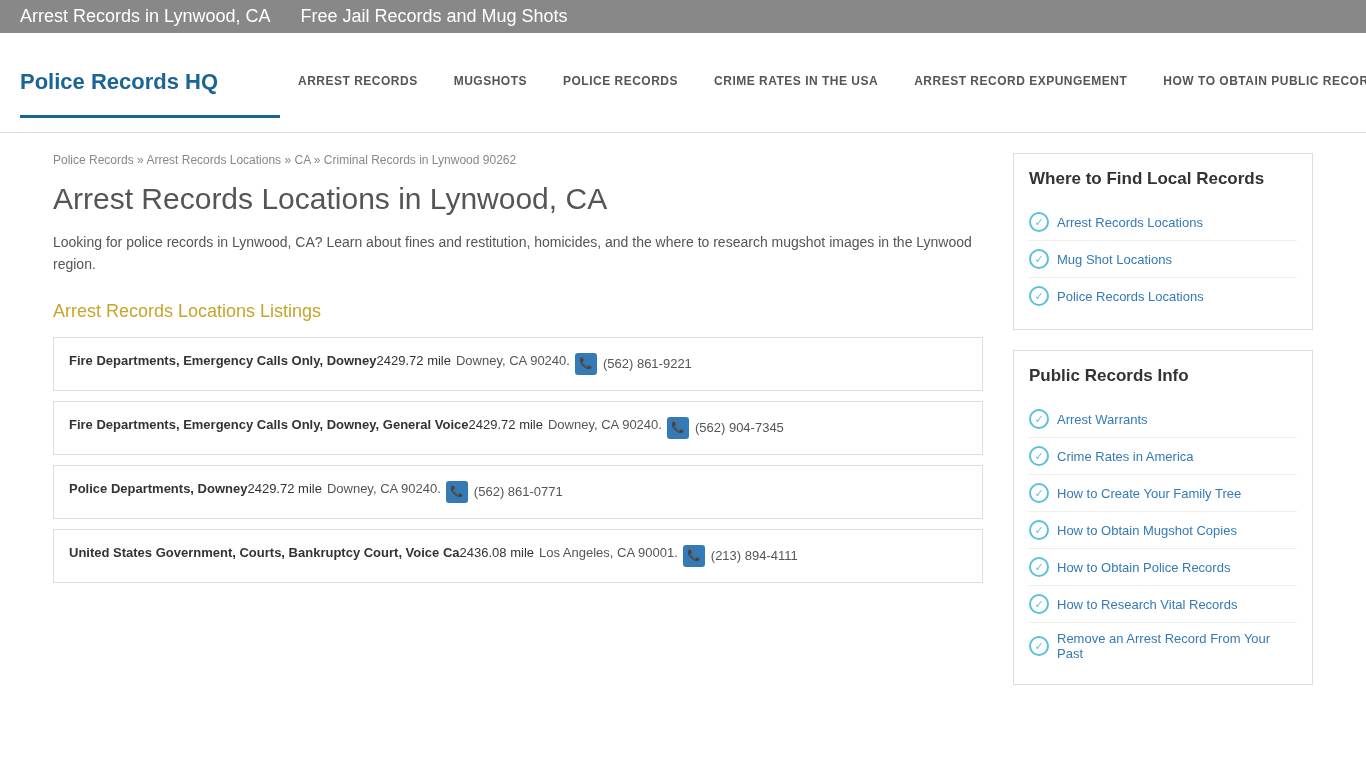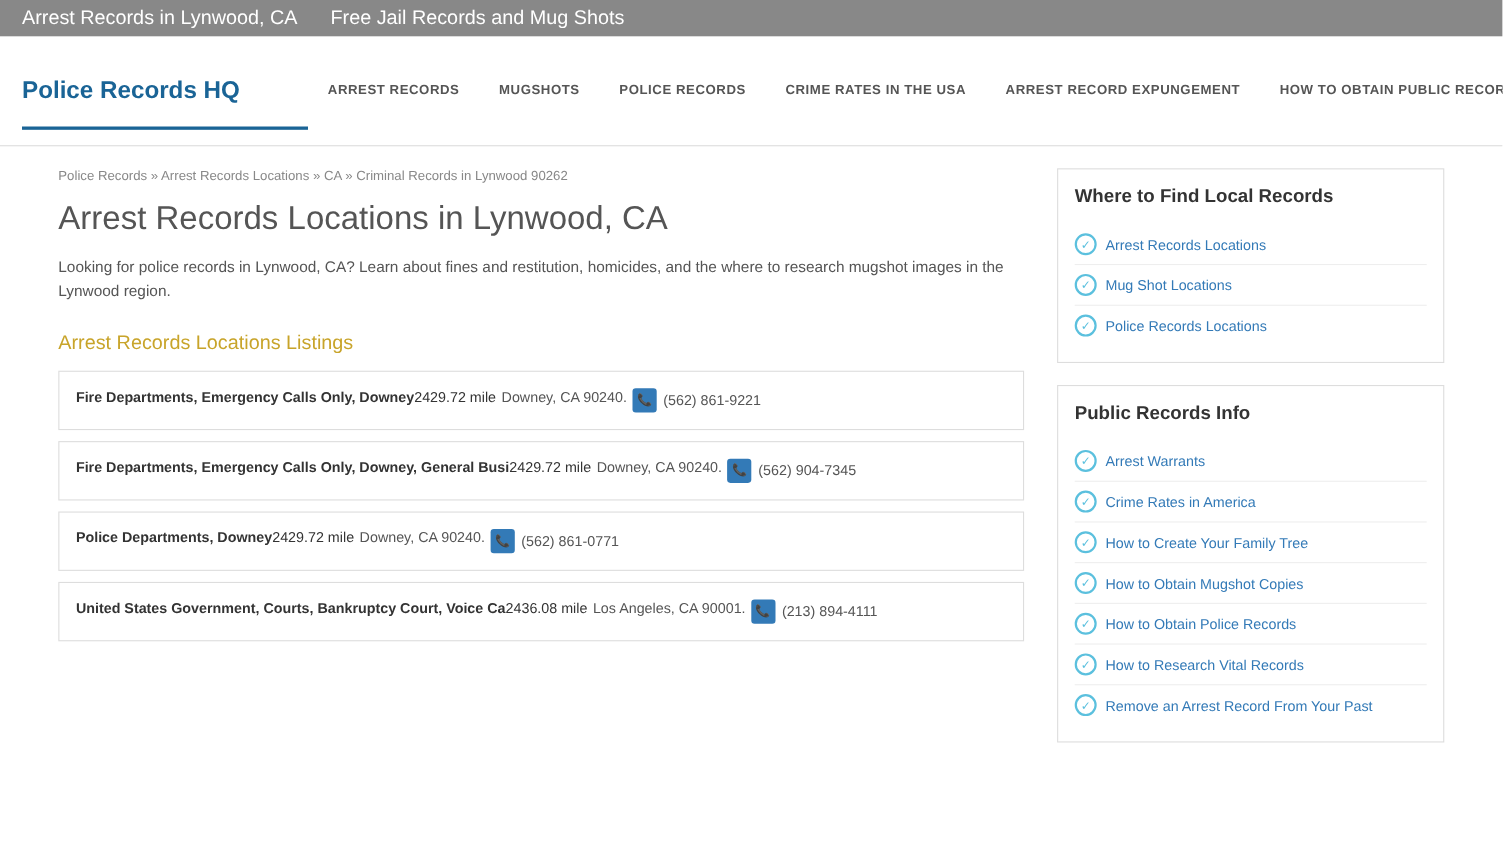--- a/index.html
+++ b/index.html
@@ -57,21 +57,21 @@
       max-width: 1300px;
       margin: 0 auto;
       padding: 20px;
       display: flex;
       gap: 30px;
     }
     .main-content {
       flex: 1;
     }
     .sidebar {
-      width: 352px;
+      width: 300px;
       flex-shrink: 0;
     }
 
     
     .breadcrumb {
       font-size: 12px;
       color: #888;
       margin-bottom: 15px;
     }
     .breadcrumb a {
@@ -229,21 +229,21 @@
             <div class="listing-distance">2429.72 mile</div>
           </div>
           <div class="listing-address">Downey, CA 90240.</div>
           <div class="listing-phone">
             <span class="phone-icon">📞</span>
             <span>(562) 861-9221</span>
           </div>
         </div>
         <div class="listing-card">
           <div class="listing-header">
-            <div class="listing-name">Fire Departments, Emergency Calls Only, Downey, General Busi</div>
+            <div class="listing-name">Fire Departments, Emergency Calls Only, Downey, General Voice</div>
             <div class="listing-distance">2429.72 mile</div>
           </div>
           <div class="listing-address">Downey, CA 90240.</div>
           <div class="listing-phone">
             <span class="phone-icon">📞</span>
             <span>(562) 904-7345</span>
           </div>
         </div>
         <div class="listing-card">
           <div class="listing-header">

